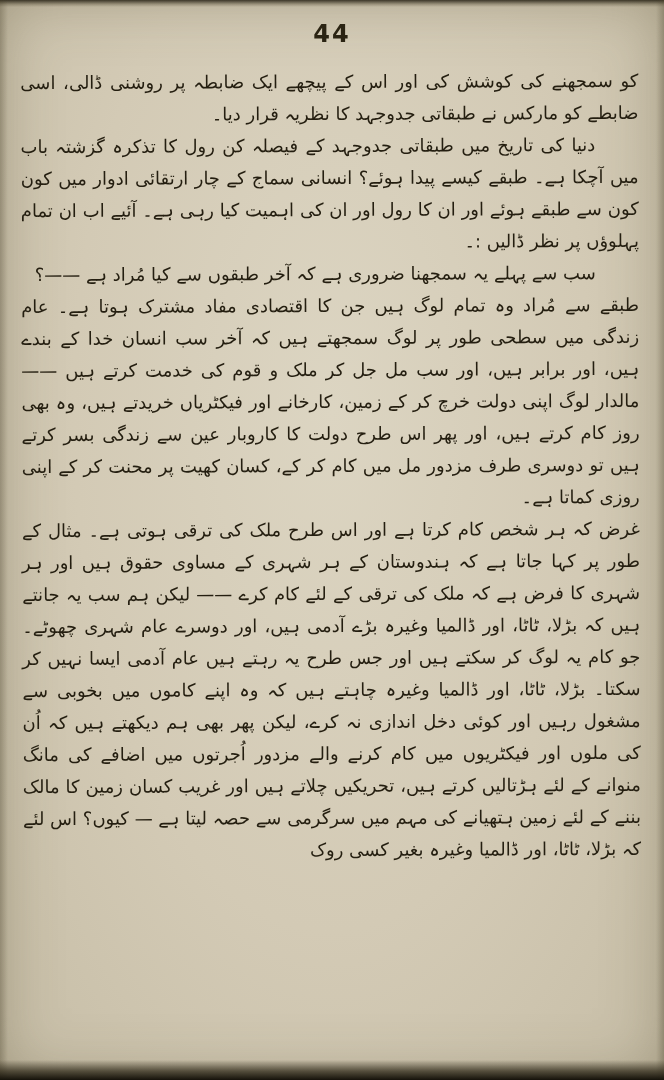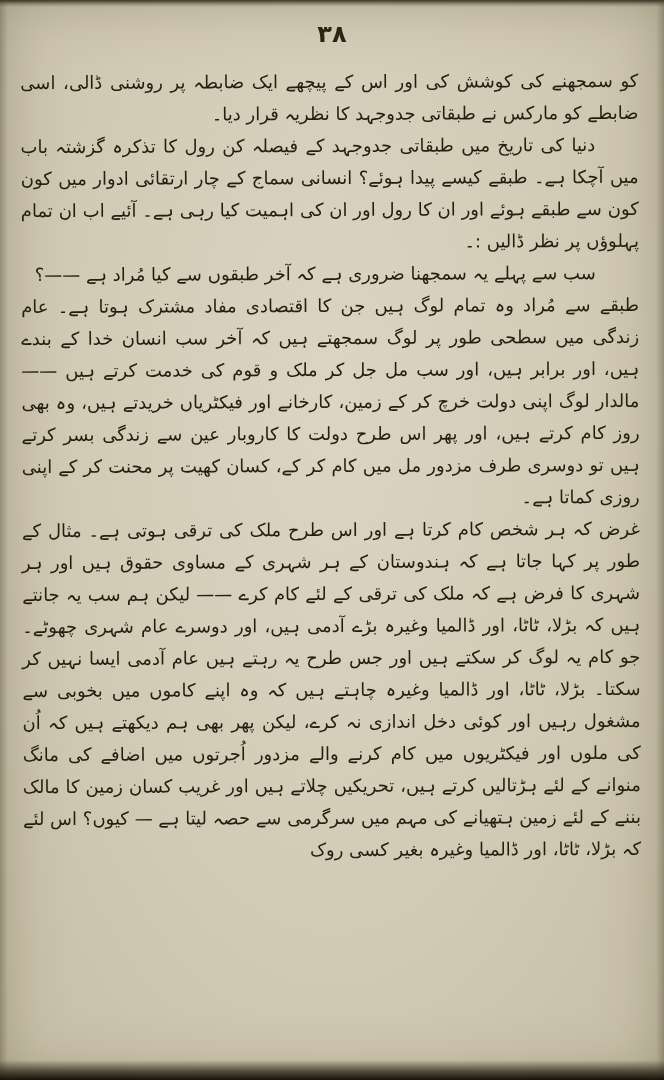--- a/index.html
+++ b/index.html
@@ -81,21 +81,21 @@
 </style>
 </head>
 <body>
 
 <div class="scan-page">
 
   <div class="scan-edge-top"></div>
   <div class="scan-edge-left"></div>
   <div class="scan-edge-right"></div>
 
-  <div class="page-number">۳۸</div>
+  <div class="page-number">44</div>
 
   <div class="text-block">
     <p class="gap-after-sm">کو سمجھنے کی کوشش کی اور اس کے پیچھے ایک ضابطہ پر روشنی ڈالی، اسی ضابطے کو مارکس نے طبقاتی جدوجہد کا نظریہ قرار دیا۔</p>
 
     <p class="para-indent gap-after-md">دنیا کی تاریخ میں طبقاتی جدوجہد کے فیصلہ کن رول کا تذکرہ گزشتہ باب میں آچکا ہے۔ طبقے کیسے پیدا ہوئے؟ انسانی سماج کے چار ارتقائی ادوار میں کون کون سے طبقے ہوئے اور ان کا رول اور ان کی اہمیت کیا رہی ہے۔ آئیے اب ان تمام پہلوؤں پر نظر ڈالیں :۔</p>
 
     <p class="para-indent gap-after-sm">سب سے پہلے یہ سمجھنا ضروری ہے کہ آخر طبقوں سے کیا مُراد ہے ——؟</p>
 
     <p class="gap-after-md">طبقے سے مُراد وہ تمام لوگ ہیں جن کا اقتصادی مفاد مشترک ہوتا ہے۔ عام زندگی میں سطحی طور پر لوگ سمجھتے ہیں کہ آخر سب انسان خدا کے بندے ہیں، اور برابر ہیں، اور سب مل جل کر ملک و قوم کی خدمت کرتے ہیں —— مالدار لوگ اپنی دولت خرچ کر کے زمین، کارخانے اور فیکٹریاں خریدتے ہیں، وہ بھی روز کام کرتے ہیں، اور پھر اس طرح دولت کا کاروبار عین سے زندگی بسر کرتے ہیں تو دوسری طرف مزدور مل میں کام کر کے، کسان کھیت پر محنت کر کے اپنی روزی کماتا ہے۔</p>
 

